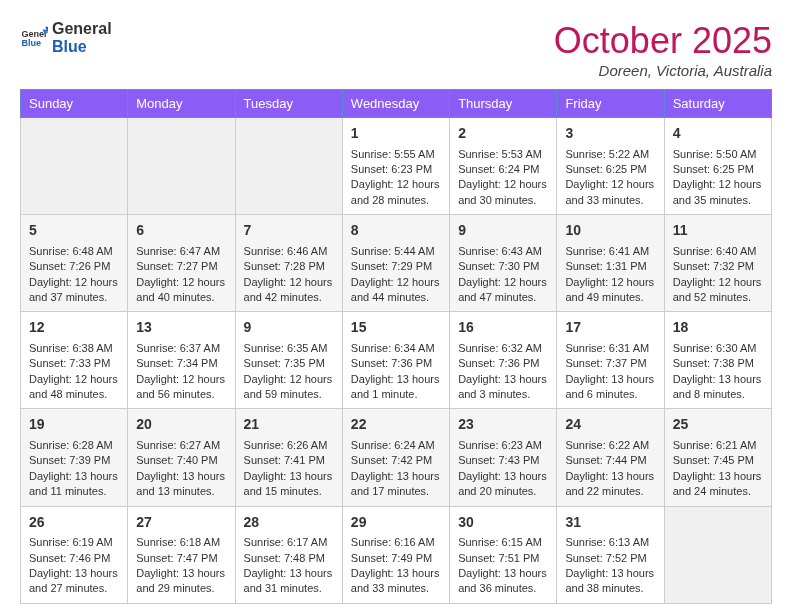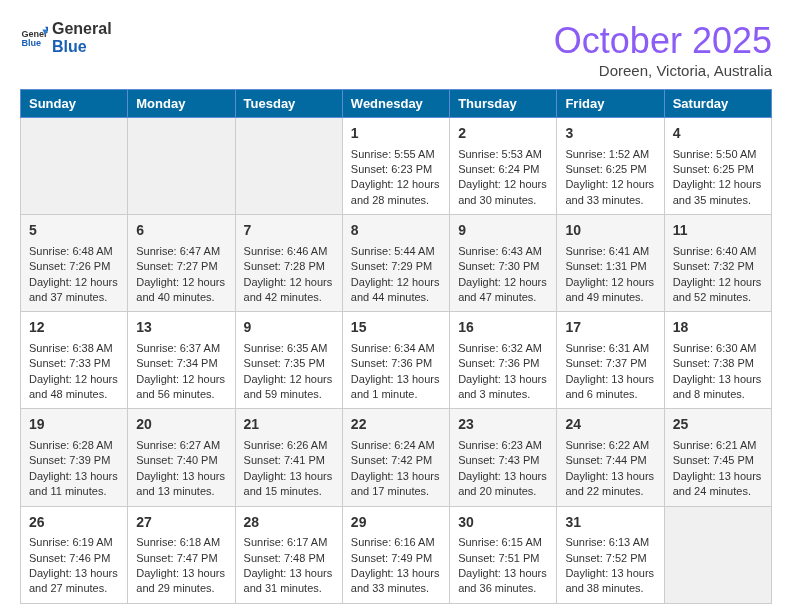--- a/index.html
+++ b/index.html
@@ -24,38 +24,39 @@
     .logo-icon {
       width: 28px;
       height: 28px;
     }
     .title-block {
       text-align: right;
     }
     .month-title {
       font-size: 36px;
       font-weight: normal;
-      color: #8b5cf6;
+      color: #be185d;
     }
     .location {
       font-size: 15px;
       color: #444;
+      font-style: italic;
     }
     table {
       width: 100%;
       border-collapse: collapse;
       font-size: 11px;
     }
     thead tr th {
-      background: #0369a1;
+      background: #8b5cf6;
       color: #fff;
       text-align: left;
       padding: 6px 8px;
       font-size: 13px;
-      font-weight: 700;
+      font-weight: 400;
       border: 1px solid #5a8bd4;
     }
     tbody tr td {
       vertical-align: top;
       padding: 6px 8px;
       border: 1px solid #ccc;
       min-height: 80px;
       height: 90px;
       background: #fff;
       color: #333;
@@ -129,21 +130,21 @@
         </td>
         <td>
           <span class="day-number">2</span>
           <div>Sunrise: 5:53 AM</div>
           <div>Sunset: 6:24 PM</div>
           <div>Daylight: 12 hours</div>
           <div>and 30 minutes.</div>
         </td>
         <td>
           <span class="day-number">3</span>
-          <div>Sunrise: 1:52 AM</div>
+          <div>Sunrise: 5:22 AM</div>
           <div>Sunset: 6:25 PM</div>
           <div>Daylight: 12 hours</div>
           <div>and 33 minutes.</div>
         </td>
         <td>
           <span class="day-number">4</span>
           <div>Sunrise: 5:50 AM</div>
           <div>Sunset: 6:25 PM</div>
           <div>Daylight: 12 hours</div>
           <div>and 35 minutes.</div>

